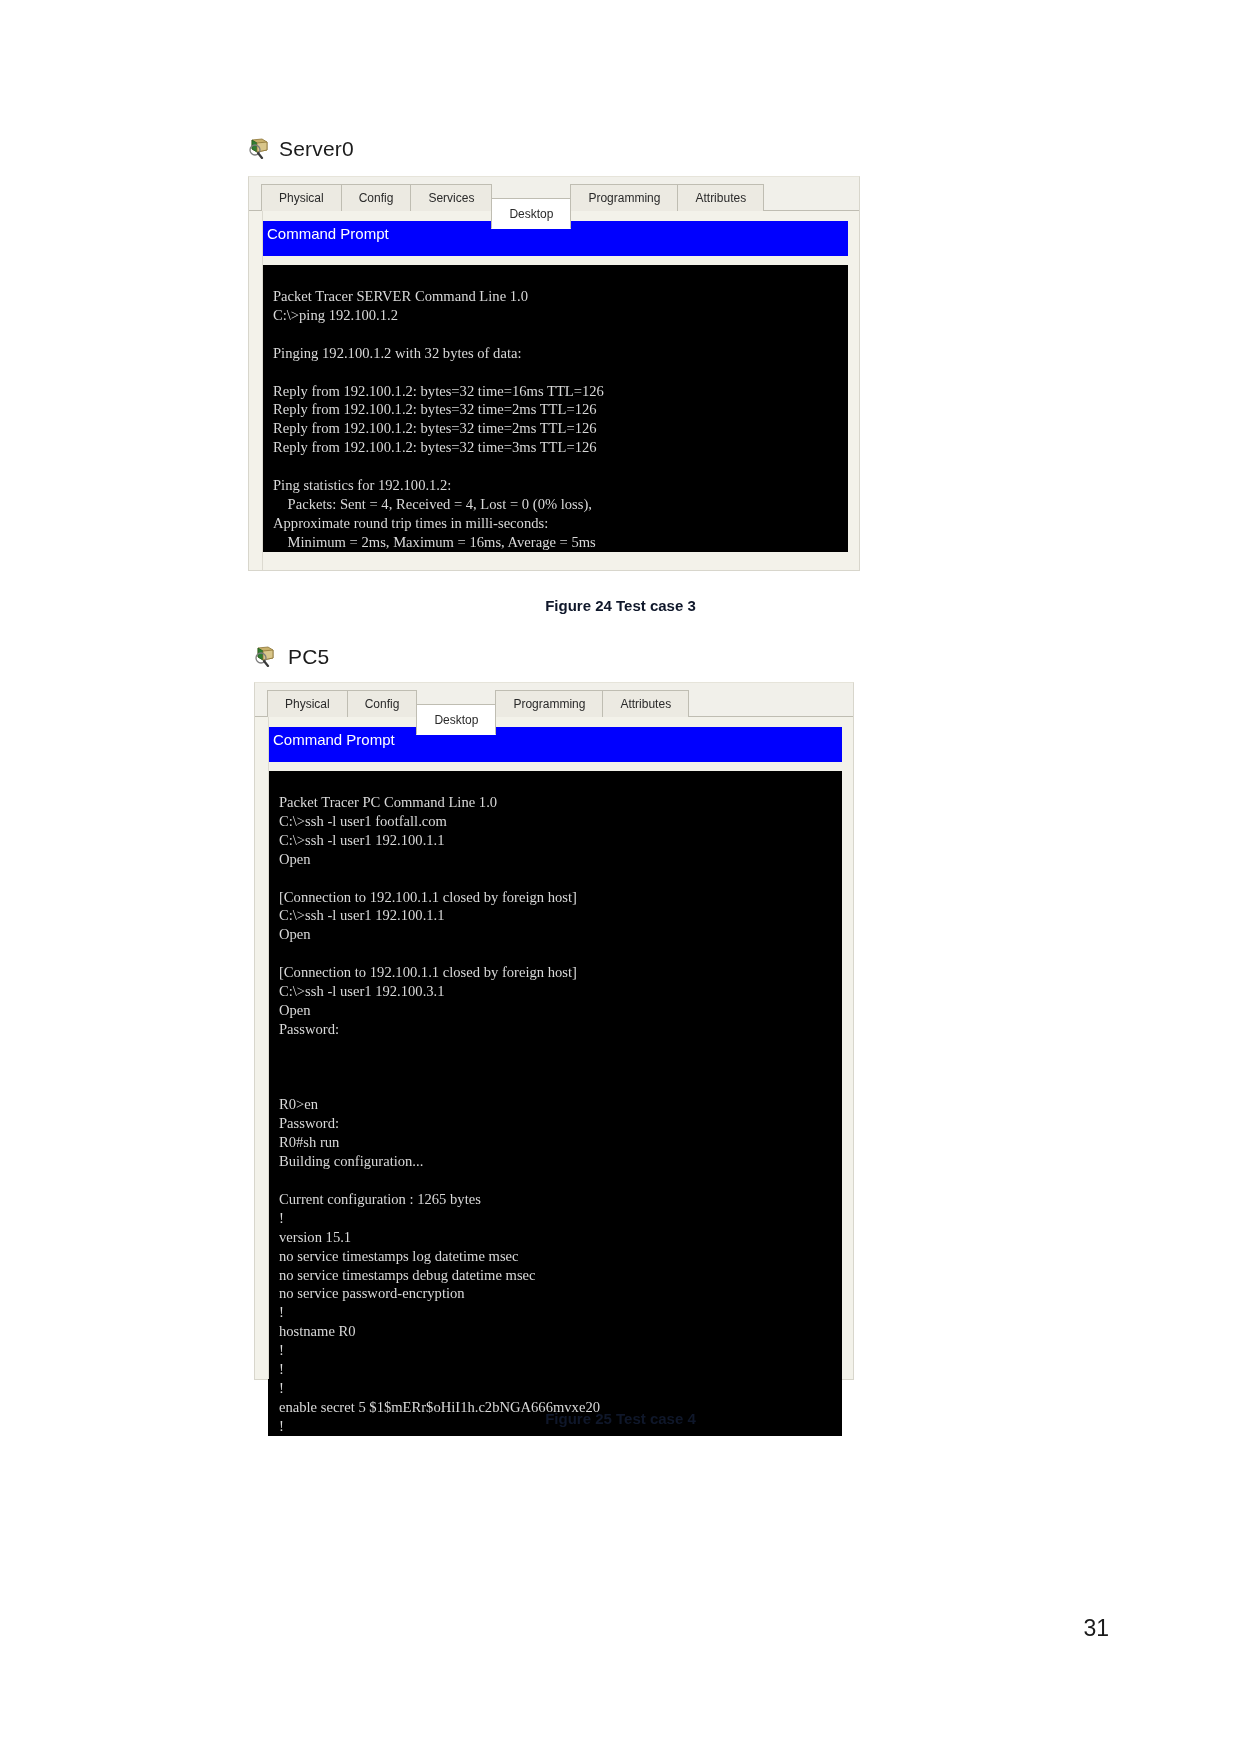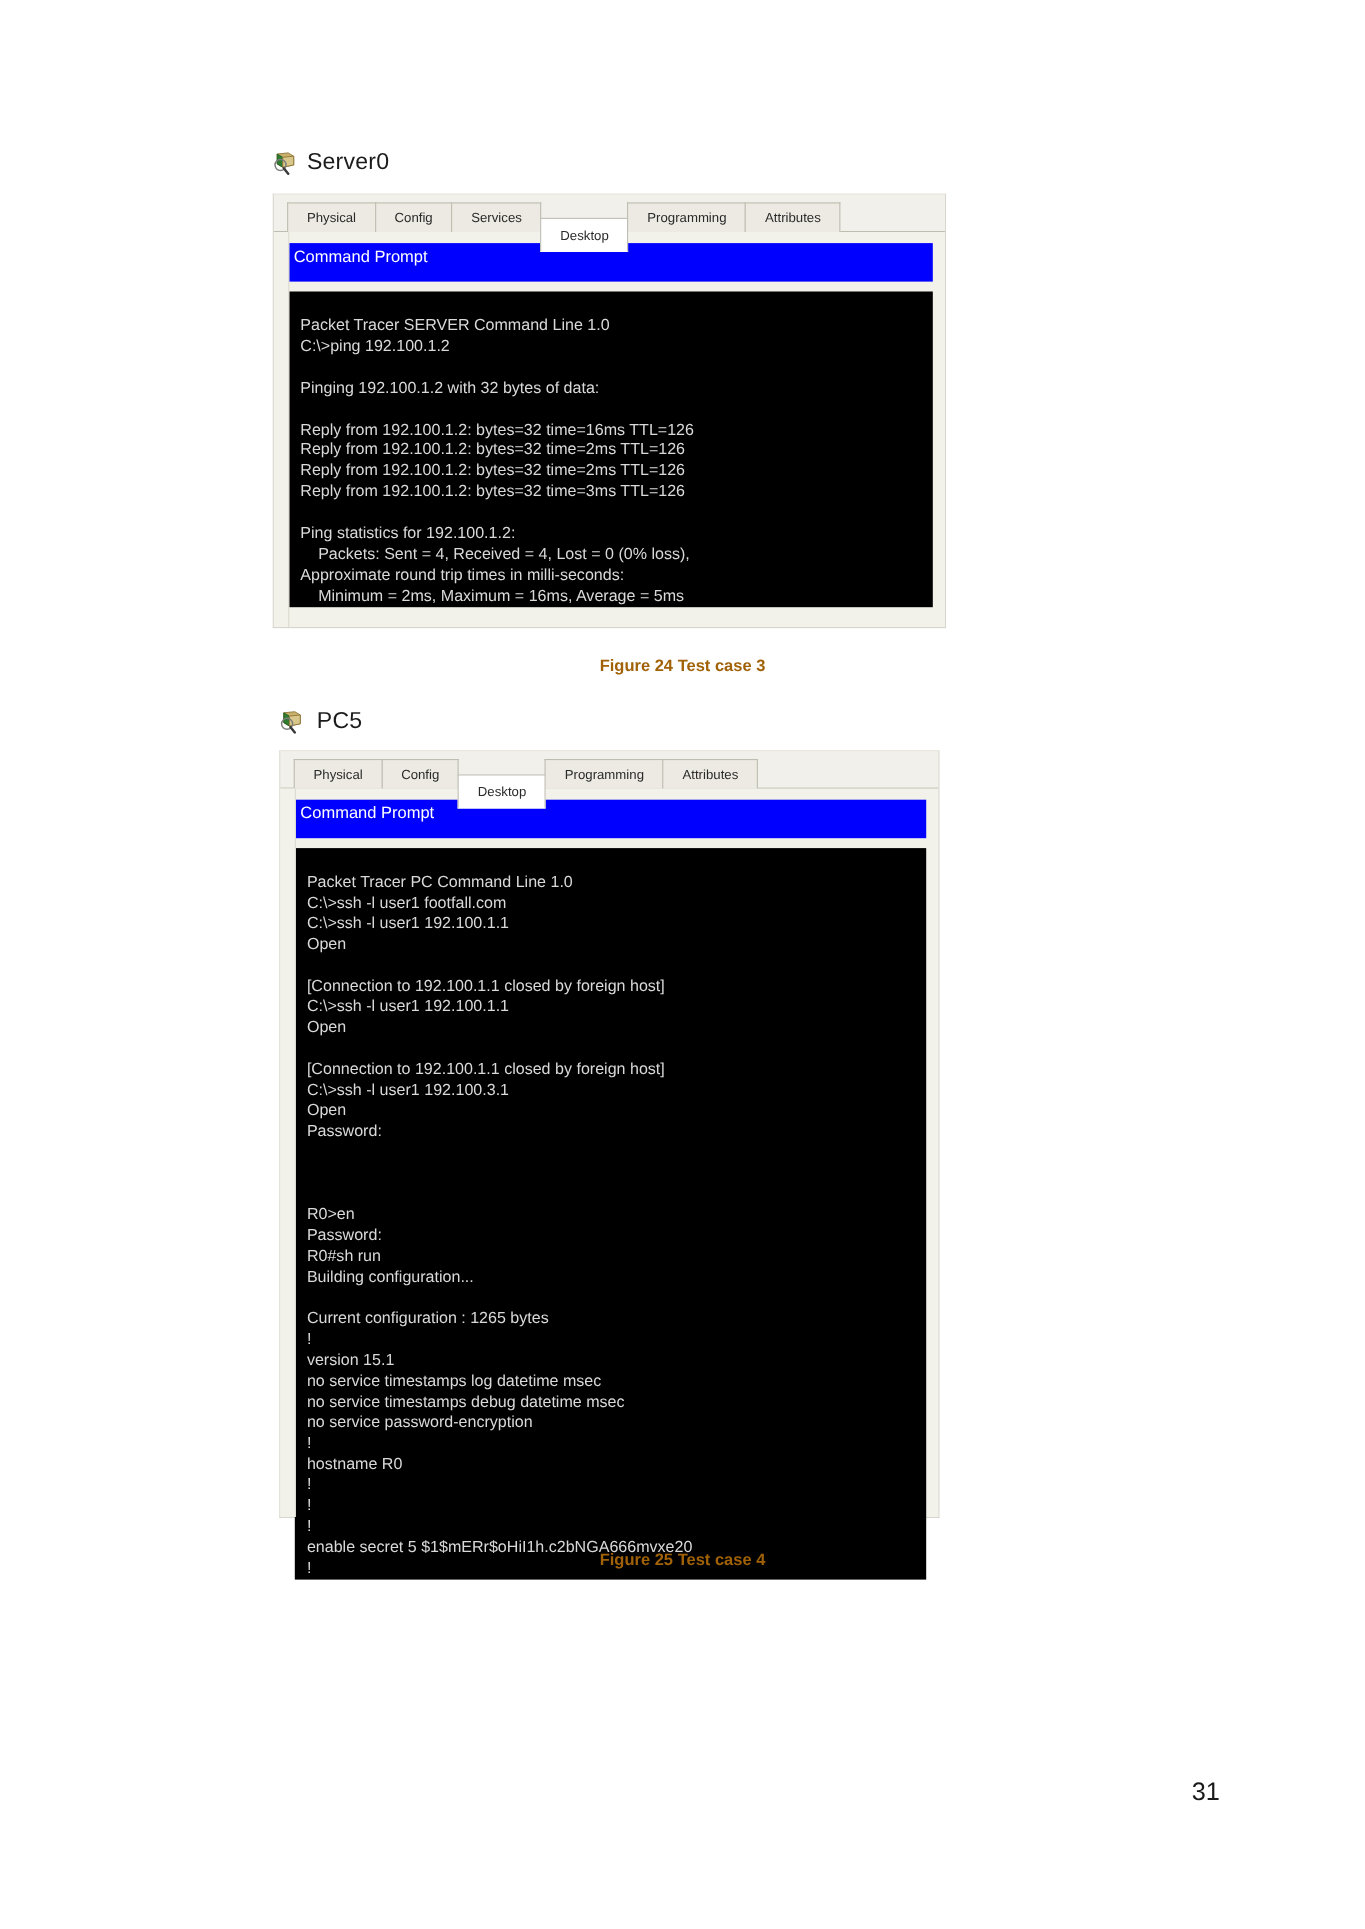--- a/index.html
+++ b/index.html
@@ -19,20 +19,21 @@
   .page {
     position: absolute;
     inset: 0;
     background: #ffffff;
   }
 
   
   .device-label {
     position: absolute;
     display: flex;
+    align-items: center;
     gap: 9px;
   }
   .device-icon {
     width: 22px;
     height: 22px;
     position: relative;
     flex: 0 0 auto;
   }
   .device-icon svg { display: block; }
   .device-name {
@@ -101,21 +102,21 @@
     height: 35px;
     line-height: 25px;
     padding-left: 5px;
     box-sizing: border-box;
     font-family: "Liberation Sans", sans-serif;
   }
 
   .terminal {
     background: #000000;
     color: #d9d9d9;
-    font-family: Liberation Sans, sans-serif;
+    font-family: Liberation Serif, serif;
     font-size: 14.6px;
     line-height: 18.9px;
     padding: 22px 0 0 11px;
     box-sizing: border-box;
     white-space: pre;
     overflow: hidden;
     margin-top: 9px;
   }
   .terminal .ln { display: block; min-height: 18.9px; }
 
@@ -130,21 +131,21 @@
     border-right: 1px solid #dcdad0;
   }
 
   
   .caption {
     position: absolute;
     width: 100%;
     text-align: center;
     font-size: 15px;
     font-weight: bold;
-    color: #a16207;
+    color: #0f172a;
     font-family: "Liberation Sans", sans-serif;
   }
 
   
   .page-number {
     position: absolute;
     right: 132px;
     bottom: 112px;
     font-size: 23px;
     color: #1a1a1a;

